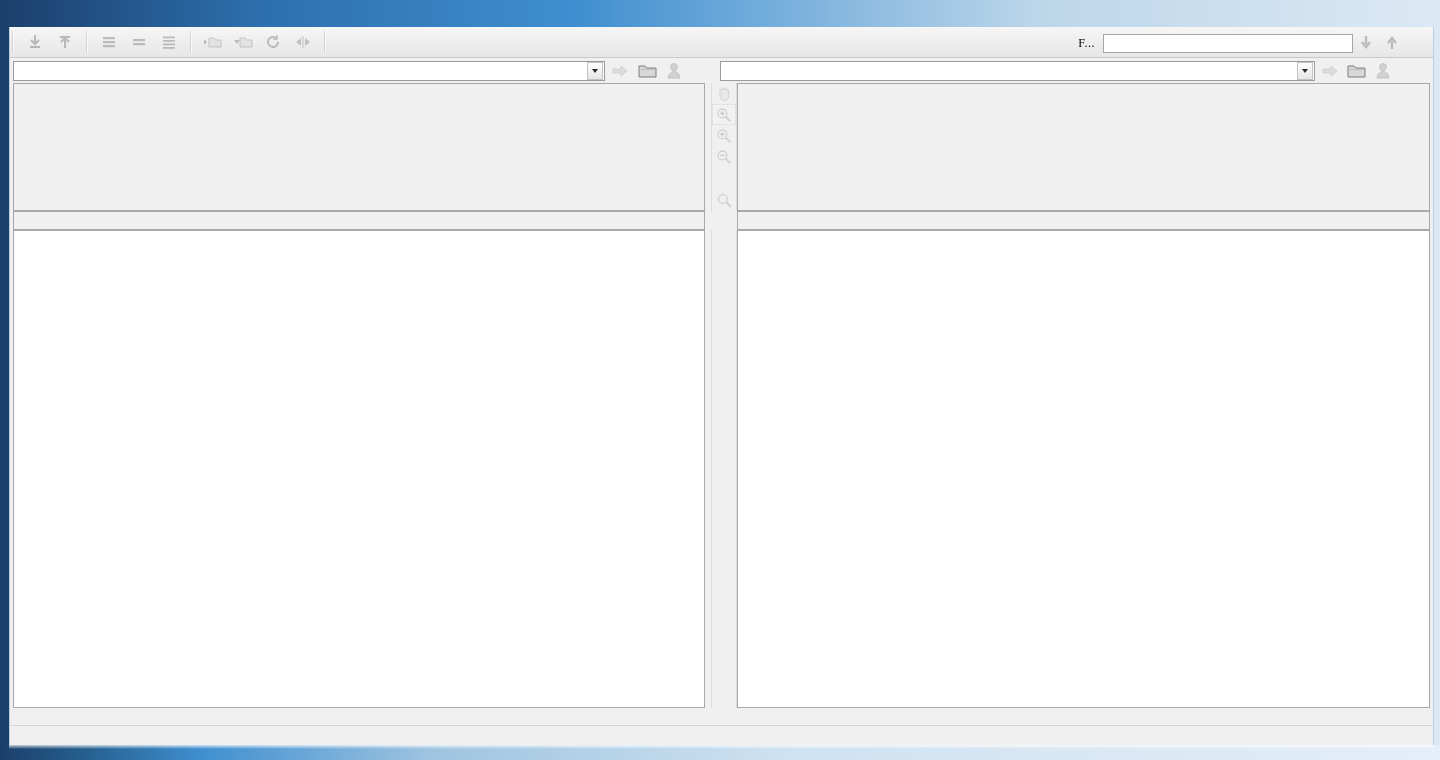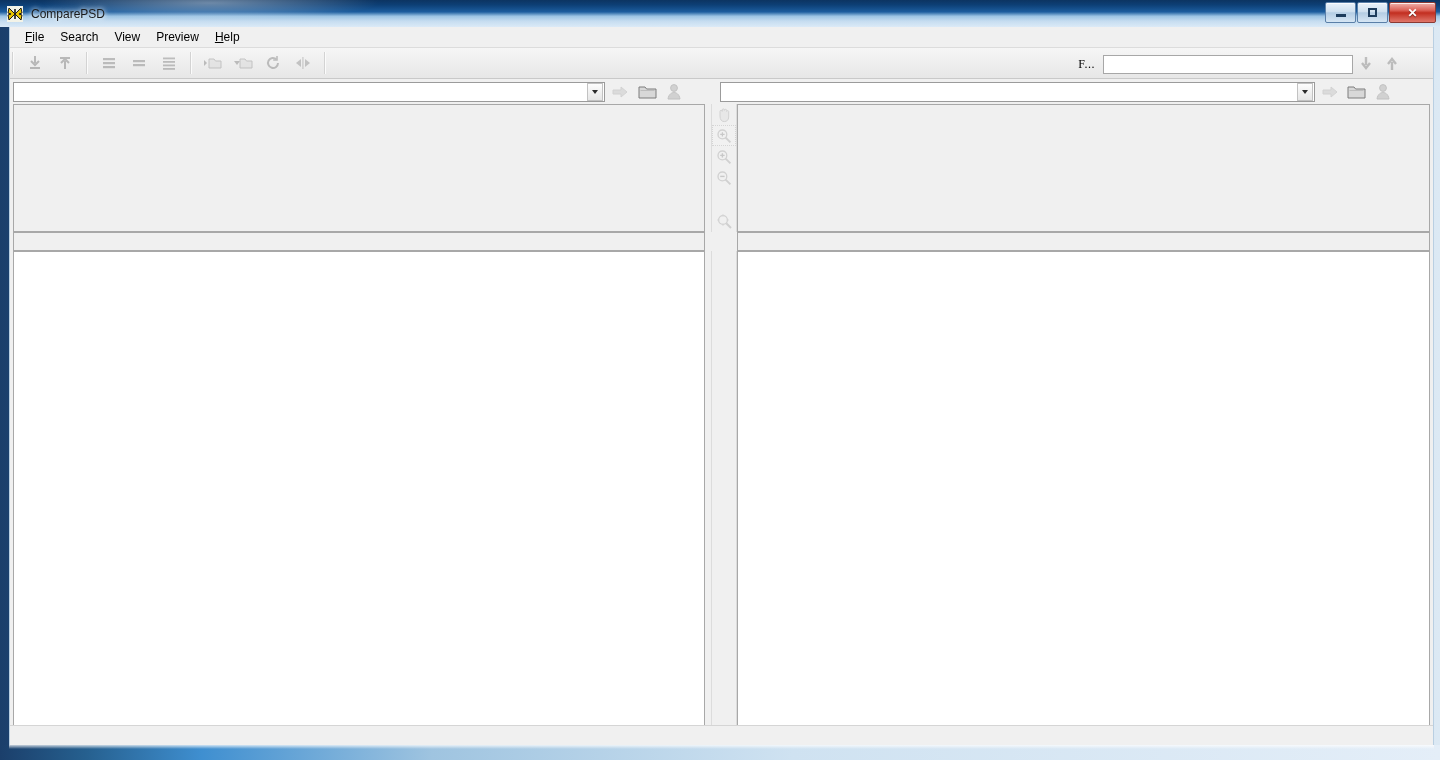--- a/index.html
+++ b/index.html
@@ -272,54 +272,23 @@
     position:absolute; left: 9px; right: 6px; top: 0; height: 4px;
     background: linear-gradient(180deg, rgba(255,255,255,.75), rgba(255,255,255,0));
   }
 </style>
 </head>
 <body>
 
 <div id="app">
   <div id="desktop"></div>
 
-  <div id="titlebar">
-    <div class="tb-inner">
-      <div id="appicon">
-        <svg width="16" height="16" viewBox="0 0 16 16">
-          <rect x="0" y="0" width="16" height="16" fill="#f3f3e8"></rect>
-          <path d="M8 8 L2 2 L1 7 L4 8 L1 9 L2 14 Z" fill="#e8c400" stroke="#1a1a1a" stroke-width="1"></path>
-          <path d="M8 8 L14 2 L15 7 L12 8 L15 9 L14 14 Z" fill="#e8c400" stroke="#1a1a1a" stroke-width="1"></path>
-          <rect x="7.2" y="3" width="1.6" height="10" fill="#1a1a1a"></rect>
-        </svg>
-      </div>
-      <div id="apptitle">ComparePSD</div>
-    </div>
-    <div id="winbtns">
-      <div class="wbtn">
-        <div class="glyph-min"></div>
-      </div>
-      <div class="wbtn">
-        <div class="glyph-max"></div>
-      </div>
-      <div class="wbtn close">
-        <div class="glyph-close">✕</div>
-      </div>
-    </div>
-  </div>
 
   <div id="client">
 
-    <div id="menubar">
-      <div class="menu-item"><u>F</u>ile</div>
-      <div class="menu-item">Search</div>
-      <div class="menu-item">View</div>
-      <div class="menu-item">Preview</div>
-      <div class="menu-item"><u>H</u>elp</div>
-    </div>
 
     <div id="toolbar">
       <div class="tb-sep" style="margin-left:2px"></div>
       <div class="tb-group">
         <div class="tb-btn">
           <svg width="18" height="18" viewBox="0 0 18 18">
             <path d="M9 2 L9 9 M5 7 L9 11 L13 7" stroke="#4a4a4a" stroke-width="2" fill="none"></path>
             <rect x="4" y="13" width="10" height="2" fill="#4a4a4a"></rect>
           </svg>
         </div>

